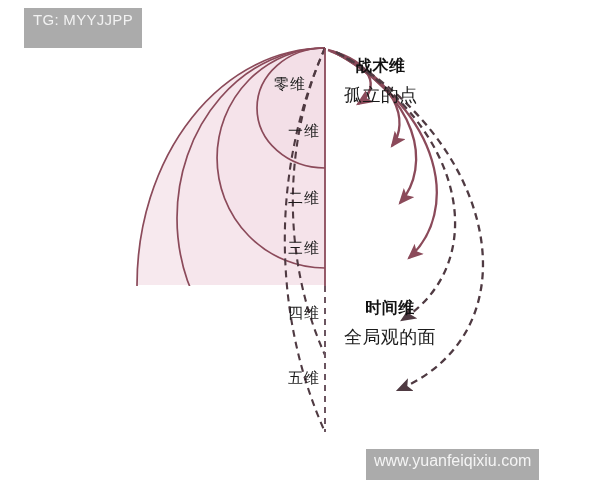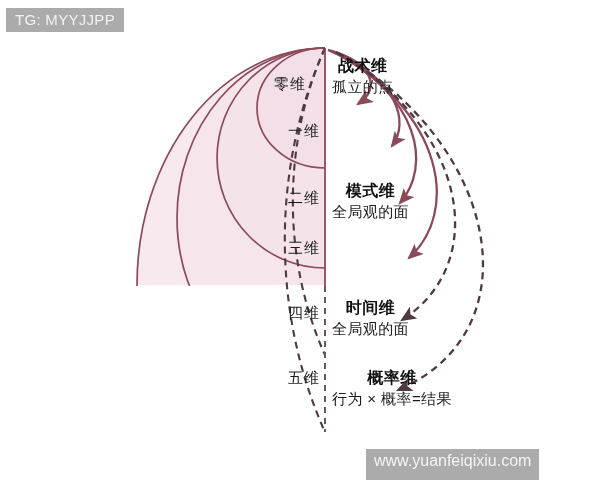--- a/index.html
+++ b/index.html
@@ -19,27 +19,27 @@
     position: absolute;
     left: 0;
     top: 0;
     width: 600px;
     height: 480px;
   }
 
   
   .tg-watermark {
     position: absolute;
-    left: 6px;
+    left: 24px;
     top: 8px;
     background: #ababab;
     color: #f2f2f2;
     font-size: 15px;
     letter-spacing: 0.3px;
-    padding: 3px 9px 4px 9px;
+    padding: 3px 9px 20px 9px;
     line-height: 1.15;
     white-space: nowrap;
   }
 
   
   .site-watermark {
     position: absolute;
     left: 366px;
     top: 449px;
     background: #ababab;
@@ -72,26 +72,26 @@
   .entry-title {
     font-size: 16px;
     font-weight: bold;
     color: #111111;
     letter-spacing: 0.5px;
     line-height: 1;
     margin: 0 0 5px 0;
     text-align: center;
   }
   .entry-sub {
-    font-size: 15px;
+    font-size: 18px;
     font-weight: normal;
     color: #1b1b1b;
     letter-spacing: 0.4px;
     line-height: 1;
-    margin: 0;
+    margin: 12px;
   }
 </style>
 </head>
 <body>
 
 <div id="stage">
 
   <svg id="diagram-svg" viewBox="0 0 600 480" xmlns="http://www.w3.org/2000/svg">
     <defs>
       <marker id="arrowSolid" markerWidth="9" markerHeight="9" refX="6" refY="3" orient="auto" markerUnits="strokeWidth">
@@ -149,34 +149,26 @@
   <div class="dim-label" style="left:258px; top:240px;">三维</div>
   <div class="dim-label" style="left:258px; top:305px;">四维</div>
   <div class="dim-label" style="left:258px; top:370px;">五维</div>
 
   <div class="entry" style="top:58px;">
     <div class="entry-title">战术维</div>
     <div class="entry-sub">孤立的点</div>
   </div>
 
 
-  <div class="entry" style="top:183px;">
-    <div class="entry-title">模式维</div>
-    <div class="entry-sub">全局观的面</div>
-  </div>
 
   <div class="entry" style="top:238px;">
   </div>
 
   <div class="entry" style="top:300px;">
     <div class="entry-title">时间维</div>
     <div class="entry-sub">全局观的面</div>
   </div>
 
-  <div class="entry" style="top:370px;">
-    <div class="entry-title">概率维</div>
-    <div class="entry-sub">行为 × 概率=结果</div>
-  </div>
 
   <div class="tg-watermark">TG: MYYJJPP</div>
   <div class="site-watermark">www.yuanfeiqixiu.com</div>
 
 </div>
 
 </body></html>

